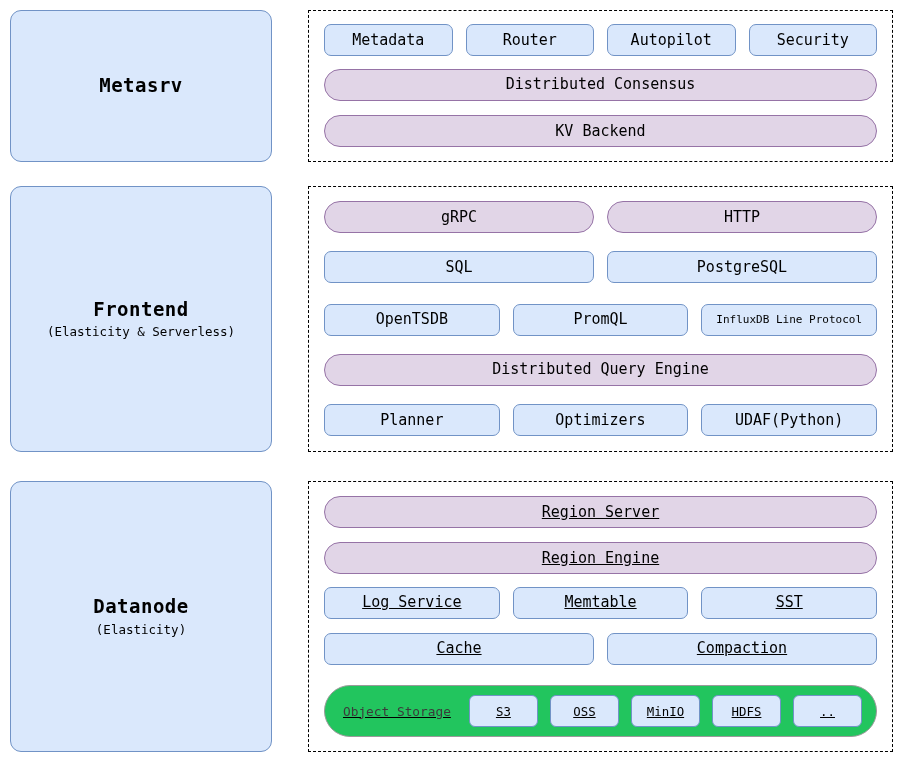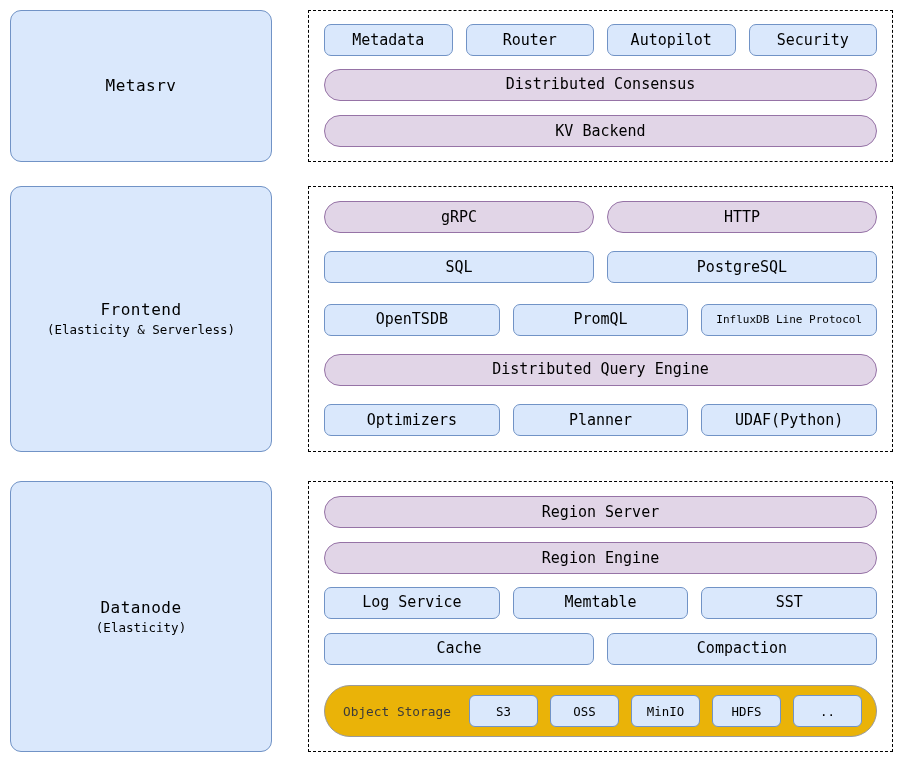--- a/index.html
+++ b/index.html
@@ -39,22 +39,22 @@
     background: #dae8fc;
     border: 1px solid #7193c6;
     border-radius: 11px;
     display: flex;
     flex-direction: column;
     align-items: center;
     justify-content: center;
     box-sizing: border-box;
   }
   .role-title {
-    font-size: 16px;
-    font-weight: normal;
+    font-size: 19px;
+    font-weight: bold;
     letter-spacing: 0.5px;
     line-height: 1.45;
   }
   .role-subtitle {
     font-size: 12.5px;
     font-weight: normal;
     line-height: 1.5;
   }
 
   
@@ -63,21 +63,21 @@
     width: 585px;
     border: 1.6px dashed #000000;
     box-sizing: border-box;
     padding: 12px 15px;
     display: flex;
     flex-direction: column;
     justify-content: space-between;
   }
   .row-metasrv  .group-box { padding: 13px 15px 14px; }
   .row-frontend .group-box { padding: 14px 15px 15px; }
-  .row-datanode .group-box { padding: 14px 15px 14px; }
+  .row-datanode .group-box { padding: 14px 15px 14px; text-decoration: underline; }
 
   
   .band {
     display: flex;
     gap: 13px;
   }
   .band + .band { margin-top: 8px; }
   .band.gap-lg { margin-top: 6px; }
 
   
@@ -103,21 +103,21 @@
     background: #e1d5e7;
     border: 1px solid #9673a6;
     border-radius: 17px;
   }
   .node.small-text { font-size: 11px; }
 
   
   .storage-group {
     margin-top: 14px;
     height: 52px;
-    background: #eab308;
+    background: #22c55e;
     border: 1px solid #9a9a9a;
     border-radius: 26px;
     display: flex;
     align-items: center;
     padding: 0 14px;
     box-sizing: border-box;
     gap: 12px;
   }
   .storage-label {
     font-size: 12.8px;
@@ -179,22 +179,22 @@
         </div>
         <div class="band">
           <div class="node blue">OpenTSDB</div>
           <div class="node blue">PromQL</div>
           <div class="node blue small-text">InfluxDB Line Protocol</div>
         </div>
         <div class="band gap-lg">
           <div class="node purple">Distributed Query Engine</div>
         </div>
         <div class="band gap-lg">
+          <div class="node blue">Planner</div>
           <div class="node blue">Optimizers</div>
-          <div class="node blue">Planner</div>
           <div class="node blue">UDAF(Python)</div>
         </div>
       </div>
     </div>
     <div class="arch-row row-datanode">
       <div class="role-panel">
         <div class="role-title">Datanode</div>
         <div class="role-subtitle">(Elasticity)</div>
       </div>
       <div class="group-box">

